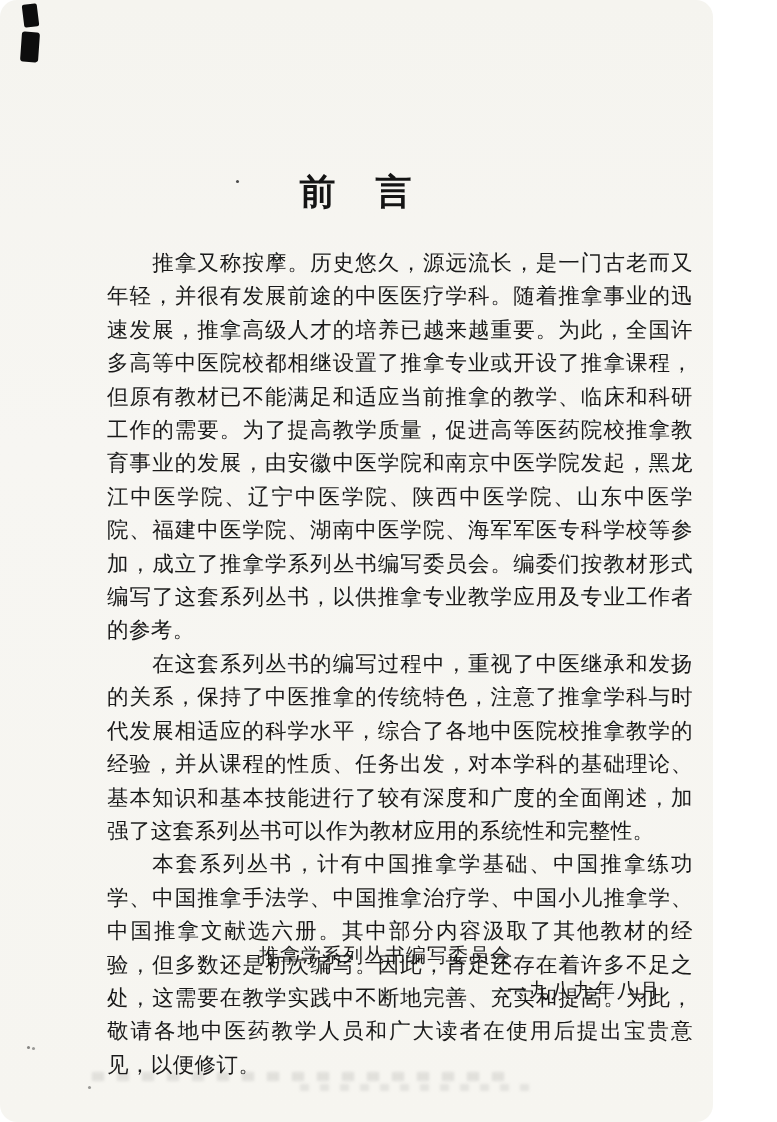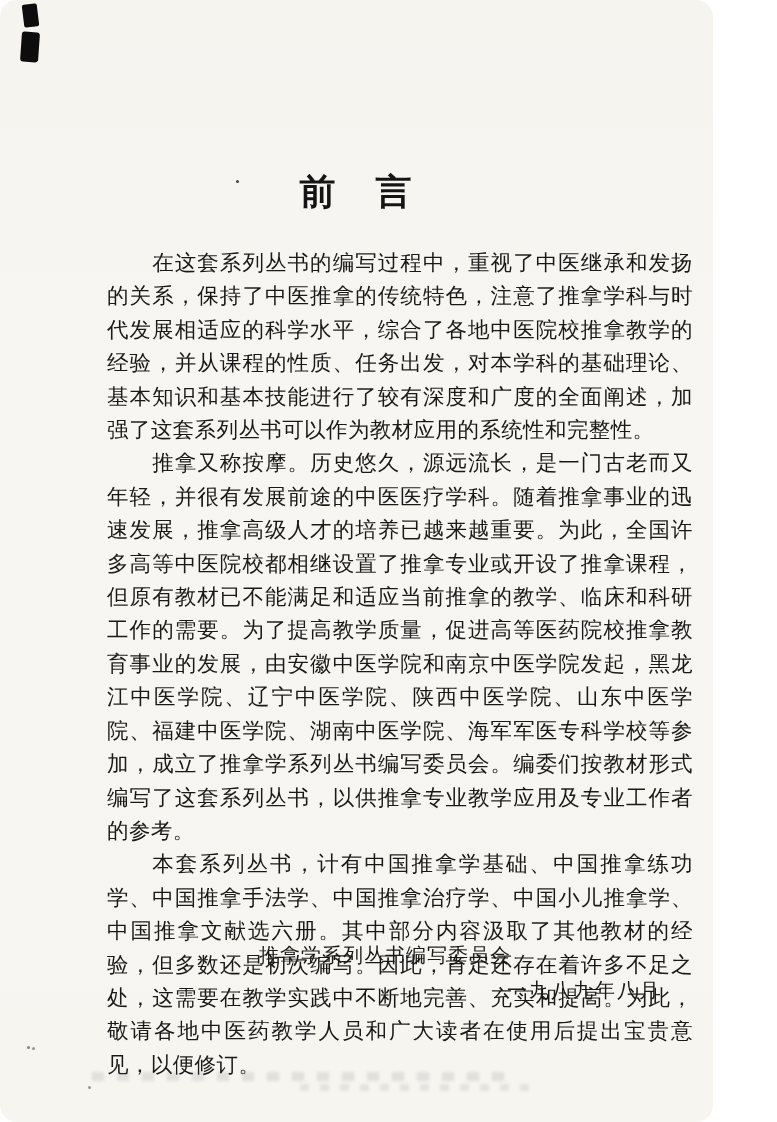--- a/index.html
+++ b/index.html
@@ -98,22 +98,22 @@
 
 <div class="page">
 
   <div class="artifact artifact-1"></div>
   <div class="artifact artifact-2"></div>
   <div class="speck"></div>
 
   <h1 class="title">前　言</h1>
 
   <div class="body-text">
+    <p>推拿又称按摩。历史悠久，源远流长，是一门古老而又年轻，并很有发展前途的中医医疗学科。随着推拿事业的迅速发展，推拿高级人才的培养已越来越重要。为此，全国许多高等中医院校都相继设置了推拿专业或开设了推拿课程，但原有教材已不能满足和适应当前推拿的教学、临床和科研工作的需要。为了提高教学质量，促进高等医药院校推拿教育事业的发展，由安徽中医学院和南京中医学院发起，黑龙江中医学院、辽宁中医学院、陕西中医学院、山东中医学院、福建中医学院、湖南中医学院、海军军医专科学校等参加，成立了推拿学系列丛书编写委员会。编委们按教材形式编写了这套系列丛书，以供推拿专业教学应用及专业工作者的参考。</p>
     <p>在这套系列丛书的编写过程中，重视了中医继承和发扬的关系，保持了中医推拿的传统特色，注意了推拿学科与时代发展相适应的科学水平，综合了各地中医院校推拿教学的经验，并从课程的性质、任务出发，对本学科的基础理论、基本知识和基本技能进行了较有深度和广度的全面阐述，加强了这套系列丛书可以作为教材应用的系统性和完整性。</p>
-    <p>推拿又称按摩。历史悠久，源远流长，是一门古老而又年轻，并很有发展前途的中医医疗学科。随着推拿事业的迅速发展，推拿高级人才的培养已越来越重要。为此，全国许多高等中医院校都相继设置了推拿专业或开设了推拿课程，但原有教材已不能满足和适应当前推拿的教学、临床和科研工作的需要。为了提高教学质量，促进高等医药院校推拿教育事业的发展，由安徽中医学院和南京中医学院发起，黑龙江中医学院、辽宁中医学院、陕西中医学院、山东中医学院、福建中医学院、湖南中医学院、海军军医专科学校等参加，成立了推拿学系列丛书编写委员会。编委们按教材形式编写了这套系列丛书，以供推拿专业教学应用及专业工作者的参考。</p>
     <p>本套系列丛书，计有中国推拿学基础、中国推拿练功学、中国推拿手法学、中国推拿治疗学、中国小儿推拿学、中国推拿文献选六册。其中部分内容汲取了其他教材的经验，但多数还是初次编写。因此，肯定还存在着许多不足之处，这需要在教学实践中不断地完善、充实和提高。为此，敬请各地中医药教学人员和广大读者在使用后提出宝贵意见，以便修订。</p>
   </div>
 
   <div class="signature">推拿学系列丛书编写委员会</div>
   <div class="date">一九八九年八月</div>
 
   <div class="edge-mark"></div>
   <div class="noise-band-1"></div>
   <div class="noise-band-2"></div>
   <div class="noise-dot"></div>

